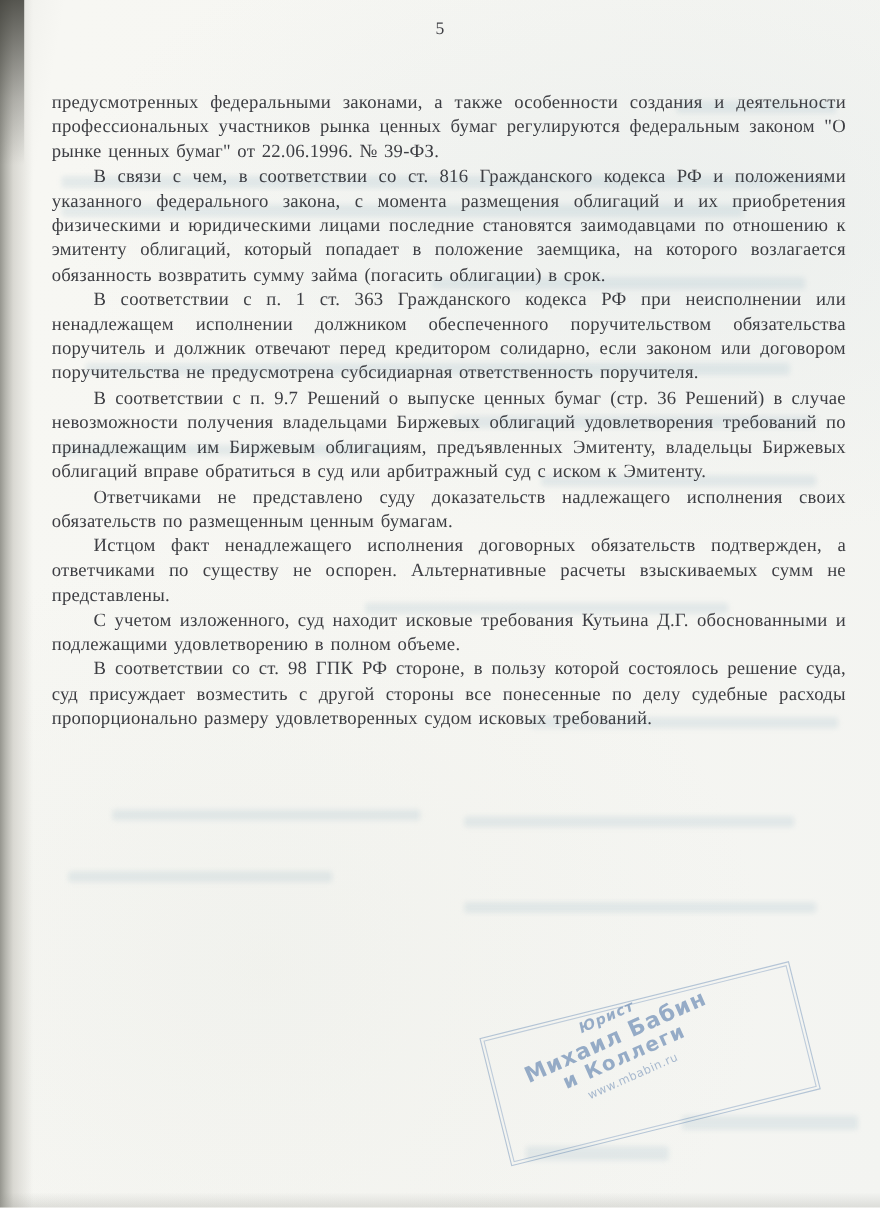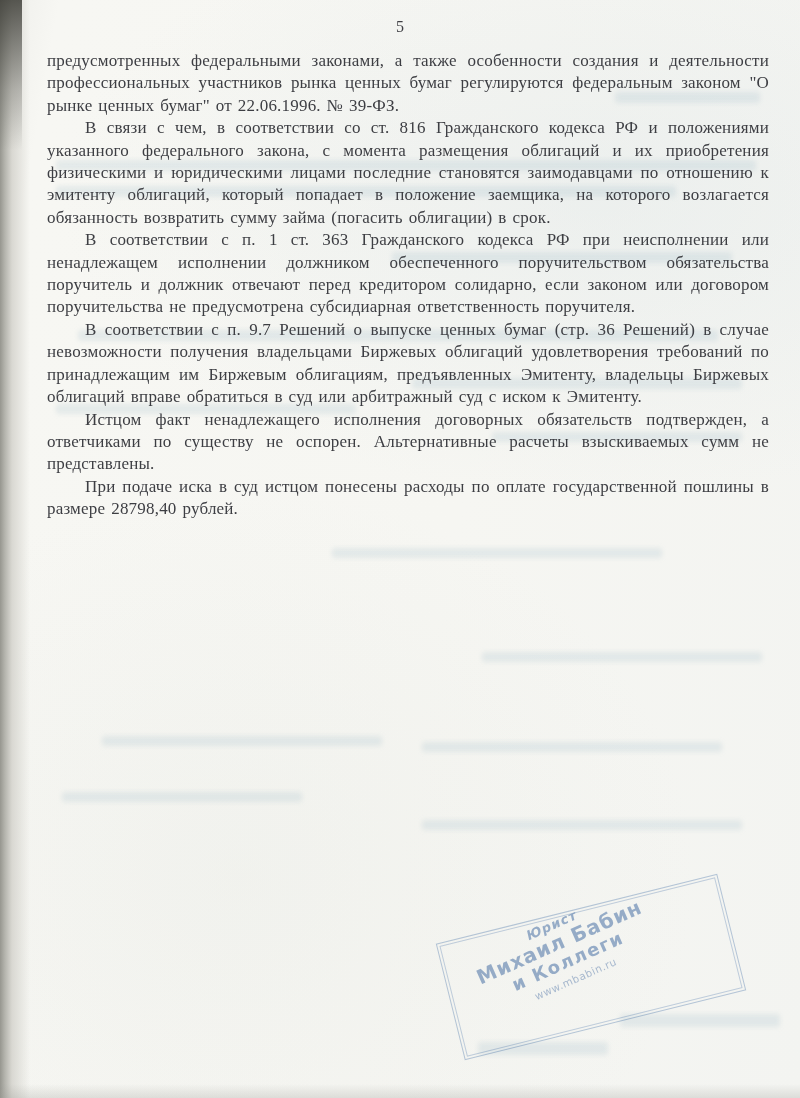--- a/index.html
+++ b/index.html
@@ -20,21 +20,21 @@
     background:linear-gradient(to top,rgba(150,150,144,.25),rgba(150,150,144,0));}
   
   .bleed{position:absolute;background:rgba(128,168,186,.16);filter:blur(2.6px);border-radius:3px;z-index:0;}
   
   .pageno{position:absolute;top:18px;left:0;width:100%;text-align:center;z-index:1;
     font-size:16px;color:#3f3f44;}
   .content{position:absolute;left:47px;top:50px;width:722px;z-index:1;
     color:#3d3e43;font-size:17px;line-height:22.4px;text-align:justify;
     letter-spacing:.2px;word-spacing:1.5px;}
   .content p{margin:0;text-indent:38px;}
-  .content p.noindent{text-indent:0;}
+  .content p.noindent{text-indent:0;margin-top:32px;}
   
   .stamp{position:absolute;left:446px;top:907px;width:290px;height:120px;z-index:2;
     transform:rotate(-14deg);mix-blend-mode:multiply;pointer-events:none;}
   .stamp-frame{position:absolute;inset:0;border:1.5px solid rgba(122,156,200,.50);}
   .stamp-frame-inner{position:absolute;inset:3px;border:1px solid rgba(122,156,200,.42);}
   .stamp-text{position:absolute;left:22px;top:2px;width:200px;transform:rotate(-10deg);
     text-align:center;color:rgba(96,132,184,.62);font-family:"DejaVu Sans",sans-serif;
     text-shadow:0 0 1px rgba(255,255,255,.55);}
   .stamp-line1{font-size:13px;font-style:italic;font-weight:600;letter-spacing:1px;}
   .stamp-line2{font-size:20px;font-weight:800;letter-spacing:1px;line-height:22px;}
@@ -65,22 +65,24 @@
     <div class="bleed" style="left:478px;top:1042px;width:130px;height:13px;"></div>
   </div>
 
   <div class="pageno">5</div>
 
   <div class="content">
     <p class="noindent">предусмотренных федеральными законами, а также особенности создания и деятельности профессиональных участников рынка ценных бумаг регулируются федеральным законом "О рынке ценных бумаг" от 22.06.1996. № 39-ФЗ.</p>
     <p>В связи с чем, в соответствии со ст. 816 Гражданского кодекса РФ и положениями указанного федерального закона, с момента размещения облигаций и их приобретения физическими и юридическими лицами последние становятся заимодавцами по отношению к эмитенту облигаций, который попадает в положение заемщика, на которого возлагается обязанность возвратить сумму займа (погасить облигации) в срок.</p>
     <p>В соответствии с п. 1 ст. 363 Гражданского кодекса РФ при неисполнении или ненадлежащем исполнении должником обеспеченного поручительством обязательства поручитель и должник отвечают перед кредитором солидарно, если законом или договором поручительства не предусмотрена субсидиарная ответственность поручителя.</p>
     <p>В соответствии с п. 9.7 Решений о выпуске ценных бумаг (стр. 36 Решений) в случае невозможности получения владельцами Биржевых облигаций удовлетворения требований по принадлежащим им Биржевым облигациям, предъявленных Эмитенту, владельцы Биржевых облигаций вправе обратиться в суд или арбитражный суд с иском к Эмитенту.</p>
+    <p>Ответчиками не представлено суду доказательств надлежащего исполнения своих обязательств по размещенным ценным бумагам.</p>
     <p>Истцом факт ненадлежащего исполнения договорных обязательств подтвержден, а ответчиками по существу не оспорен. Альтернативные расчеты взыскиваемых сумм не представлены.</p>
-    <p>При подаче иска в суд истцом понесены расходы по оплате государственной пошлины в размере 28798,40 рублей.</p>
+    <p>С учетом изложенного, суд находит исковые требования Кутьина Д.Г. обоснованными и подлежащими удовлетворению в полном объеме.</p>
+    <p>В соответствии со ст. 98 ГПК РФ стороне, в пользу которой состоялось решение суда, суд присуждает возместить с другой стороны все понесенные по делу судебные расходы пропорционально размеру удовлетворенных судом исковых требований.</p>
   </div>
 
   <div class="stamp">
     <div class="stamp-frame"></div>
     <div class="stamp-frame-inner"></div>
     <div class="stamp-text">
       <div class="stamp-line1">Юрист</div>
       <div class="stamp-line2">Михаил Бабин</div>
       <div class="stamp-line3">и Коллеги</div>
       <div class="stamp-url">www.mbabin.ru</div>

